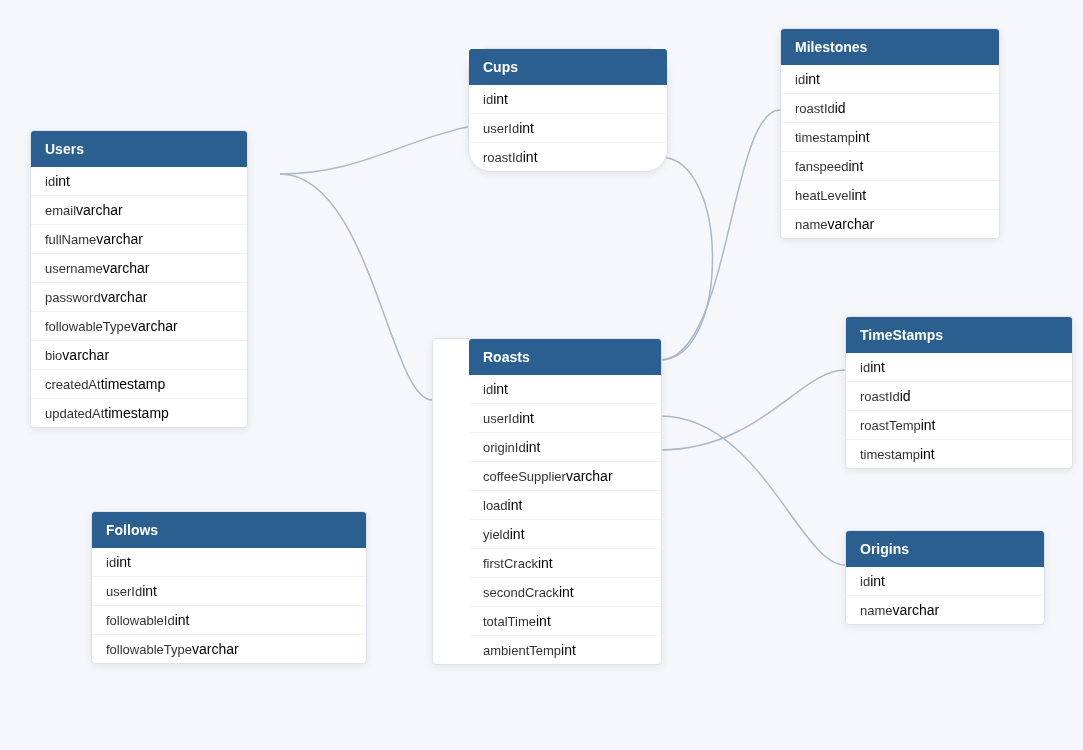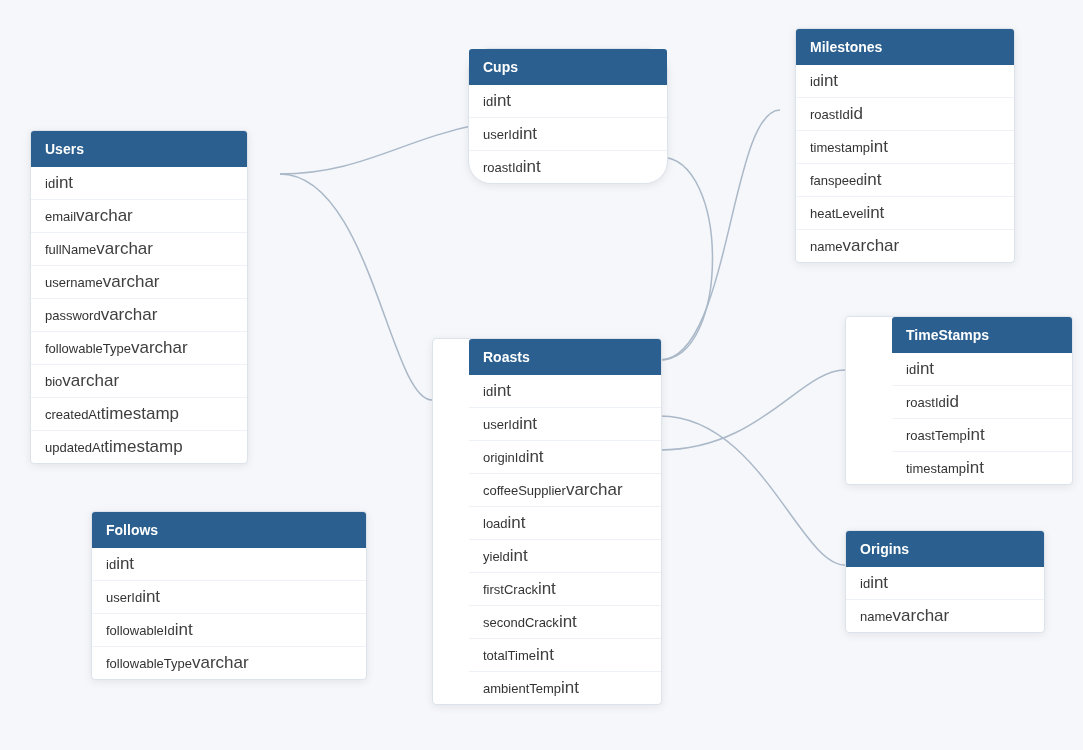--- a/index.html
+++ b/index.html
@@ -40,22 +40,22 @@
       padding: 6px 14px;
       border-bottom: 1px solid #eef1f5;
     }
     .db-table-row:last-child {
       border-bottom: none;
     }
     .field-name {
       color: #333;
     }
     .field-type {
-      color: #404040;
-      font-size: 17px;
+      color: #000000;
+      font-size: 14px;
     }
     svg.connections {
       position: absolute;
       top: 0; left: 0;
       width: 1083px;
       height: 750px;
       pointer-events: none;
     }
     svg.connections path {
       fill: none;
@@ -196,21 +196,21 @@
     <div class="db-table-row">
       <span class="field-name">totalTime</span>
       <span class="field-type">int</span>
     </div>
     <div class="db-table-row">
       <span class="field-name">ambientTemp</span>
       <span class="field-type">int</span>
     </div>
   </div>
 
-  <div class="db-table" style="left:780px; top:28px; width:220px;margin-left:15px;">
+  <div class="db-table" style="left:780px; top:28px; width:220px;">
     <div class="db-table-header">Milestones</div>
     <div class="db-table-row">
       <span class="field-name">id</span>
       <span class="field-type">int</span>
     </div>
     <div class="db-table-row">
       <span class="field-name">roastId</span>
       <span class="field-type">id</span>
     </div>
     <div class="db-table-row">
@@ -224,21 +224,21 @@
     <div class="db-table-row">
       <span class="field-name">heatLevel</span>
       <span class="field-type">int</span>
     </div>
     <div class="db-table-row">
       <span class="field-name">name</span>
       <span class="field-type">varchar</span>
     </div>
   </div>
 
-  <div class="db-table" style="left:845px; top:316px; width:228px;padding-left:46px;">
+  <div class="db-table" style="left:845px; top:316px; width:228px;">
     <div class="db-table-header">TimeStamps</div>
     <div class="db-table-row">
       <span class="field-name">id</span>
       <span class="field-type">int</span>
     </div>
     <div class="db-table-row">
       <span class="field-name">roastId</span>
       <span class="field-type">id</span>
     </div>
     <div class="db-table-row">

